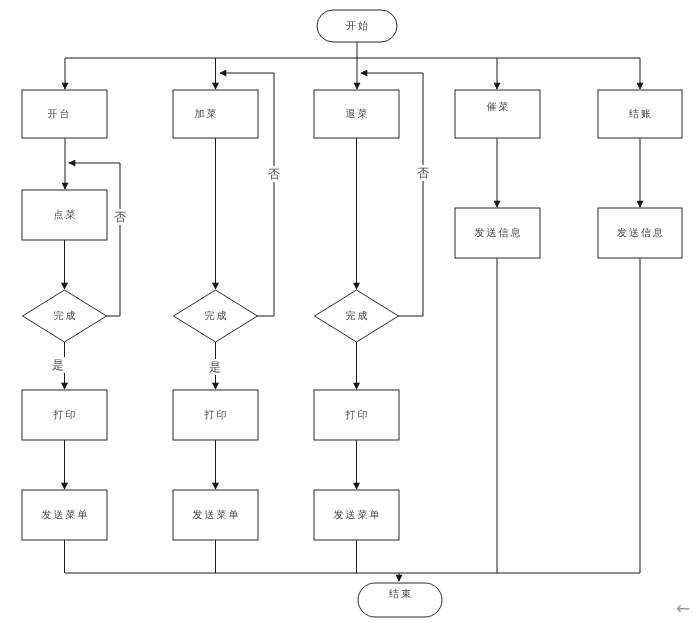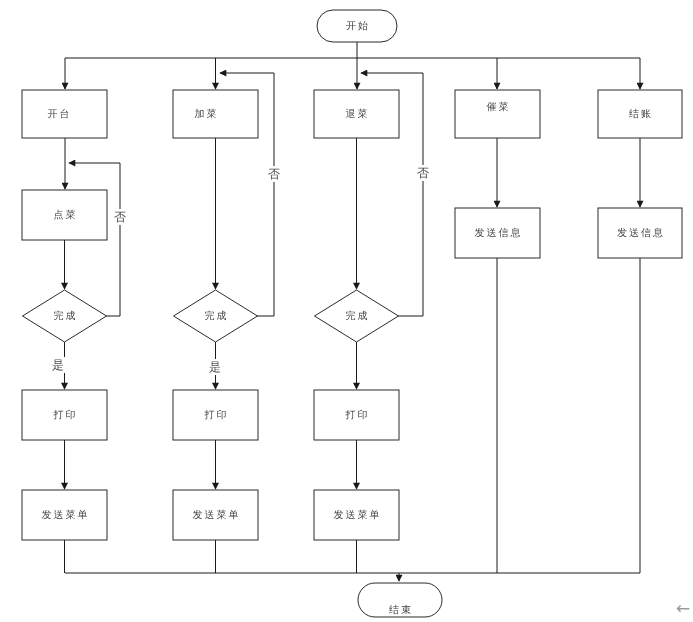--- a/index.html
+++ b/index.html
@@ -141,21 +141,21 @@
   <div class="node-label" style="left:314px; top:290px; width:85px; height:52px;">完成</div>
 
   <div class="node-label" style="left:22px;  top:390px; width:85px; height:50px;">打印</div>
   <div class="node-label" style="left:173px; top:390px; width:85px; height:50px;">打印</div>
   <div class="node-label" style="left:314px; top:390px; width:85px; height:50px;">打印</div>
 
   <div class="node-label" style="left:22px;  top:490px; width:85px; height:50px;">发送菜单</div>
   <div class="node-label" style="left:173px; top:490px; width:85px; height:50px;">发送菜单</div>
   <div class="node-label" style="left:314px; top:490px; width:85px; height:50px;">发送菜单</div>
 
-  <div class="node-label" style="left:358px; top:583px; width:84px; height:22px;margin-top:16px;">结束</div>
+  <div class="node-label" style="left:358px; top:583px; width:84px; height:22px;">结束</div>
 
   <div class="edge-label" style="left:112px; top:209px;">否</div>
   <div class="edge-label" style="left:266px; top:166px;">否</div>
   <div class="edge-label" style="left:415px; top:165px;">否</div>
   <div class="edge-label" style="left:50px;  top:357px;">是</div>
   <div class="edge-label" style="left:207px; top:359px;">是</div>
 
   <div class="back-arrow">←</div>
 
 </div>

